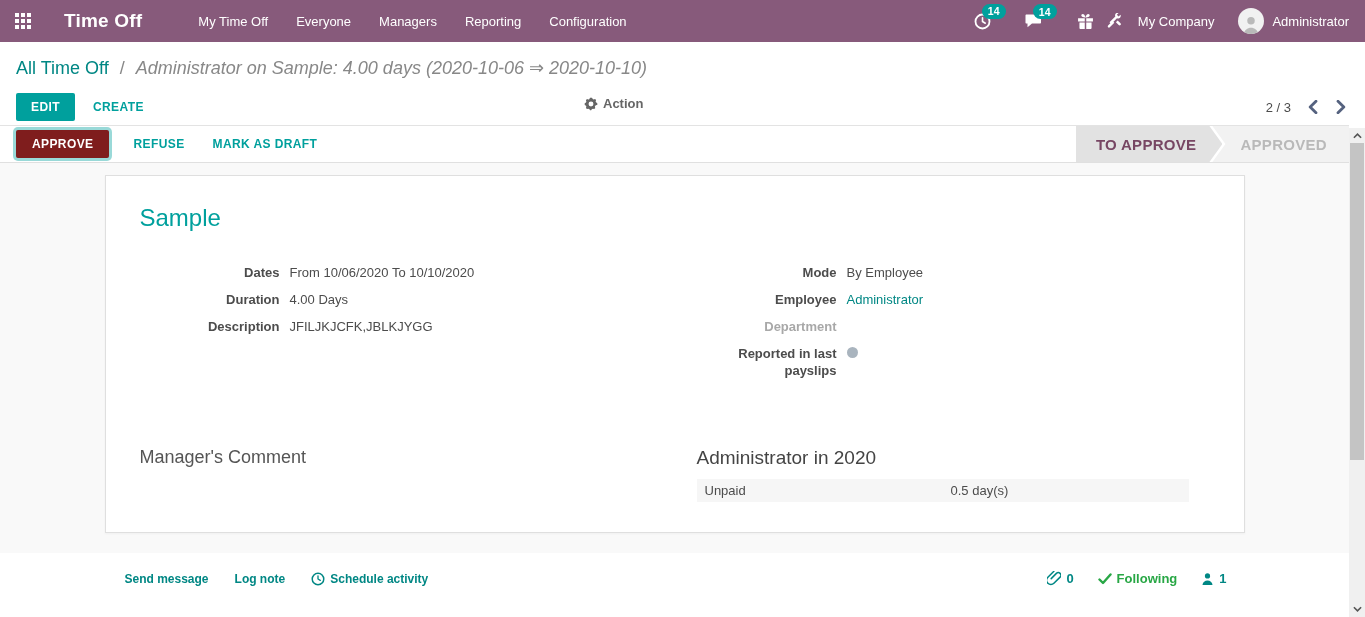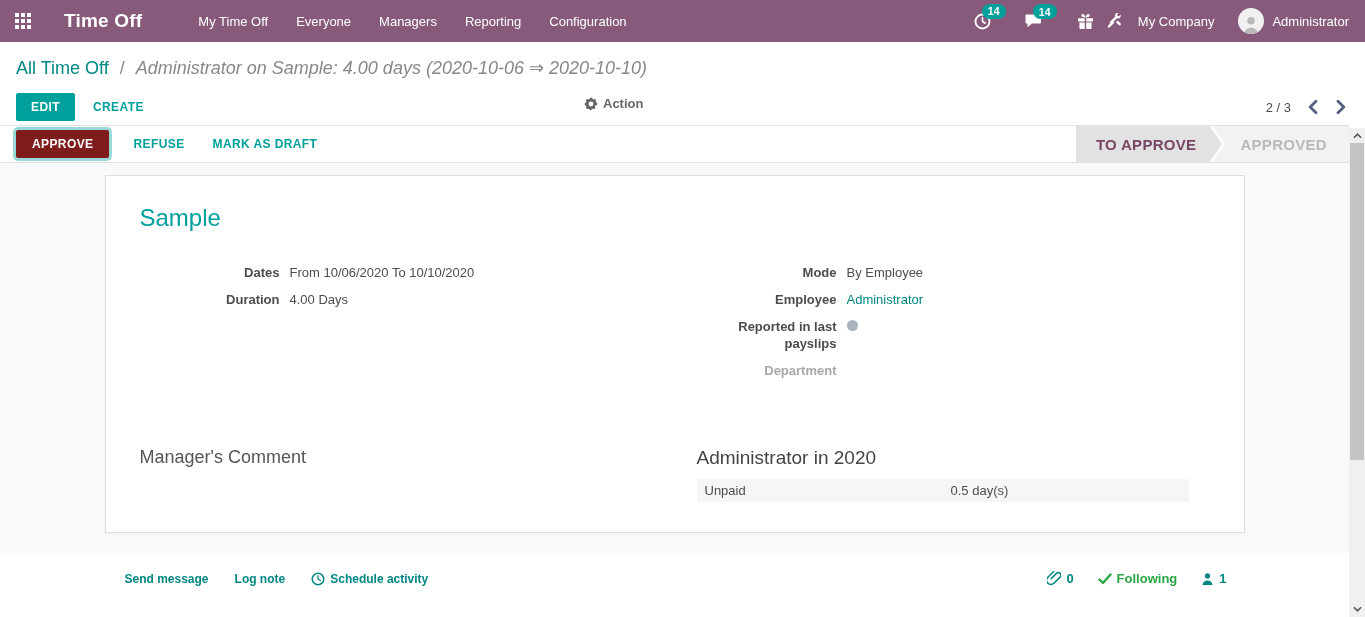--- a/index.html
+++ b/index.html
@@ -203,37 +203,41 @@
         <div class="field-grid">
           <div>
             <div class="field-row">
               <span class="field-label">Dates</span>
               <span class="field-value">From 10/06/2020 To 10/10/2020</span>
             </div>
             <div class="field-row">
               <span class="field-label">Duration</span>
               <span class="field-value">4.00 Days</span>
             </div>
+            <div class="field-row">
+              <span class="field-label">Description</span>
+              <span class="field-value">JFILJKJCFK,JBLKJYGG</span>
+            </div>
           </div>
           <div>
             <div class="field-row">
               <span class="field-label">Mode</span>
               <span class="field-value">By Employee</span>
             </div>
             <div class="field-row">
               <span class="field-label">Employee</span>
               <span class="field-value link">Administrator</span>
             </div>
             <div class="field-row">
+              <span class="field-label muted">Department</span>
+              <span class="field-value"></span>
+            </div>
+            <div class="field-row">
               <span class="field-label">Reported in last payslips</span>
               <span class="payslip-dot"></span>
-            </div>
-            <div class="field-row">
-              <span class="field-label muted">Department</span>
-              <span class="field-value"></span>
             </div>
           </div>
         </div>
 
         <div class="lower-grid">
           <div>
             <h2 class="comment-title">Manager's Comment</h2>
           </div>
           <div>
             <h2 class="summary-title">Administrator in 2020</h2>

